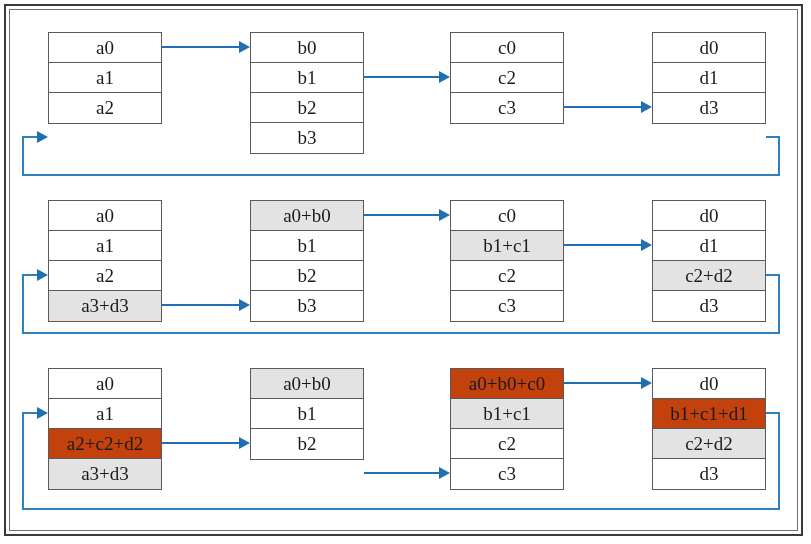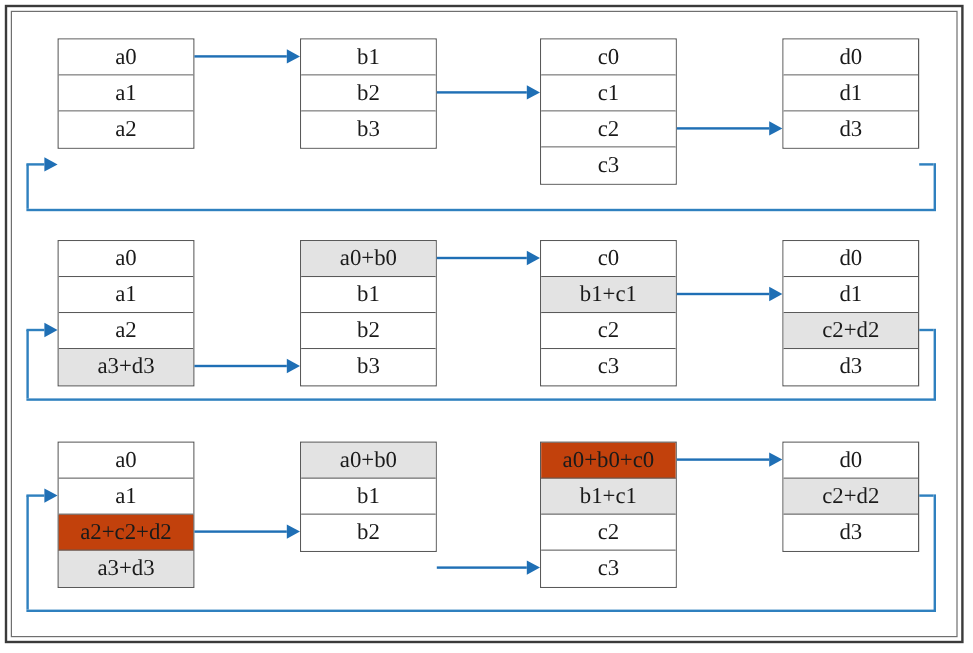--- a/index.html
+++ b/index.html
@@ -104,27 +104,27 @@
   <div class="frame-inner"></div>
 
   <div id="panels-root">
       <div class="panel" style="top: 0px;">
         <div class="col" style="left: 48px; top: 32px;">
           <div class="cell">a0</div>
           <div class="cell">a1</div>
           <div class="cell">a2</div>
         </div>
         <div class="col" style="left: 250px; top: 32px;">
+          <div class="cell">b0</div>
           <div class="cell">b1</div>
           <div class="cell">b2</div>
           <div class="cell">b3</div>
         </div>
         <div class="col" style="left: 450px; top: 32px;">
           <div class="cell">c0</div>
-          <div class="cell">c1</div>
           <div class="cell">c2</div>
           <div class="cell">c3</div>
         </div>
         <div class="col" style="left: 652px; top: 32px;">
           <div class="cell">d0</div>
           <div class="cell">d1</div>
           <div class="cell">d3</div>
         </div>
         <div class="arrow-line" style="left: 162px; top: 46px; width: 77px;"></div>
         <div class="arrow-head" style="left: 239px; top: 41px;"></div>
@@ -190,20 +190,21 @@
           <div class="cell">b2</div>
         </div>
         <div class="col" style="left: 450px; top: 368px;">
           <div class="cell shade-dark">a0+b0+c0</div>
           <div class="cell shade-light">b1+c1</div>
           <div class="cell">c2</div>
           <div class="cell">c3</div>
         </div>
         <div class="col" style="left: 652px; top: 368px;">
           <div class="cell">d0</div>
+          <div class="cell shade-dark">b1+c1+d1</div>
           <div class="cell shade-light">c2+d2</div>
           <div class="cell">d3</div>
         </div>
         <div class="arrow-line" style="left: 162px; top: 442px; width: 77px;"></div>
         <div class="arrow-head" style="left: 239px; top: 437px;"></div>
         <div class="arrow-line" style="left: 364px; top: 472px; width: 75px;"></div>
         <div class="arrow-head" style="left: 439px; top: 467px;"></div>
         <div class="arrow-line" style="left: 564px; top: 382px; width: 77px;"></div>
         <div class="arrow-head" style="left: 641px; top: 377px;"></div>
         <div class="loop-seg loop-h" style="left: 766px; top: 412px; width: 12px;"></div>

